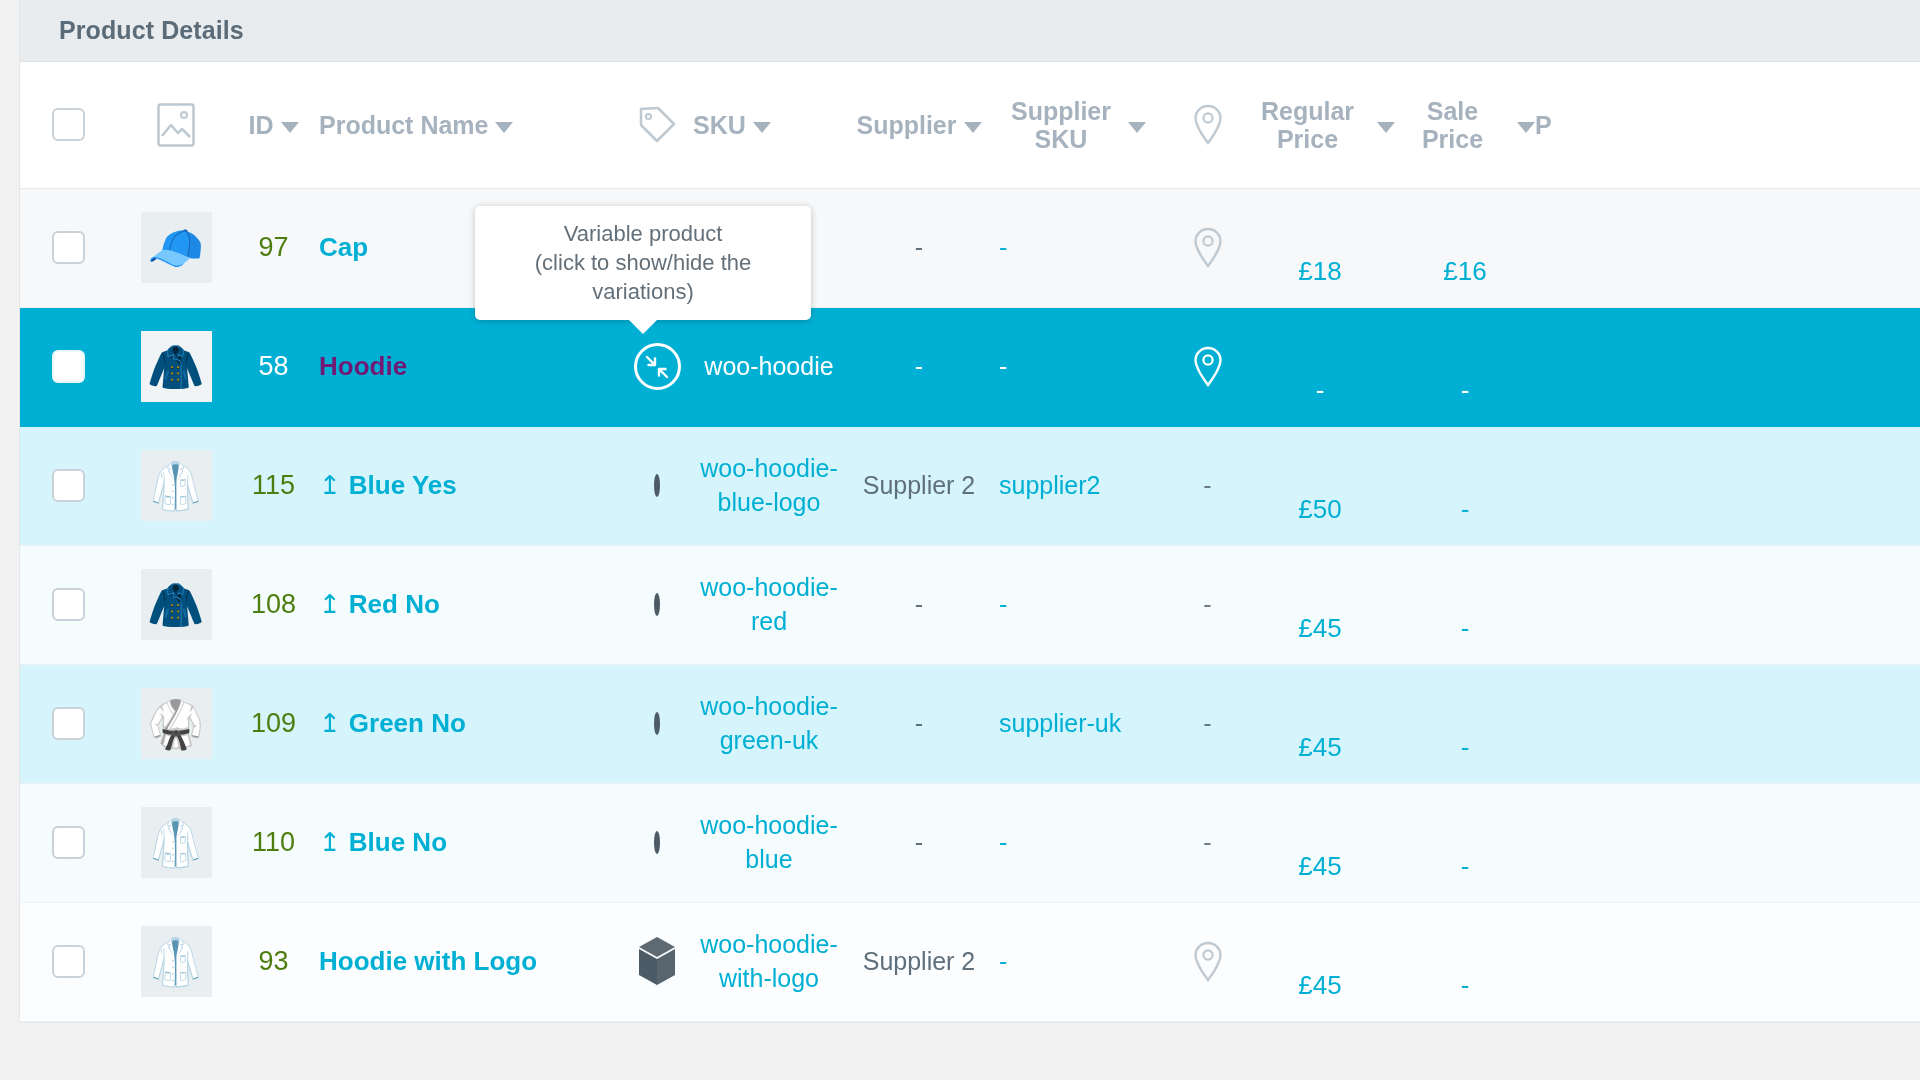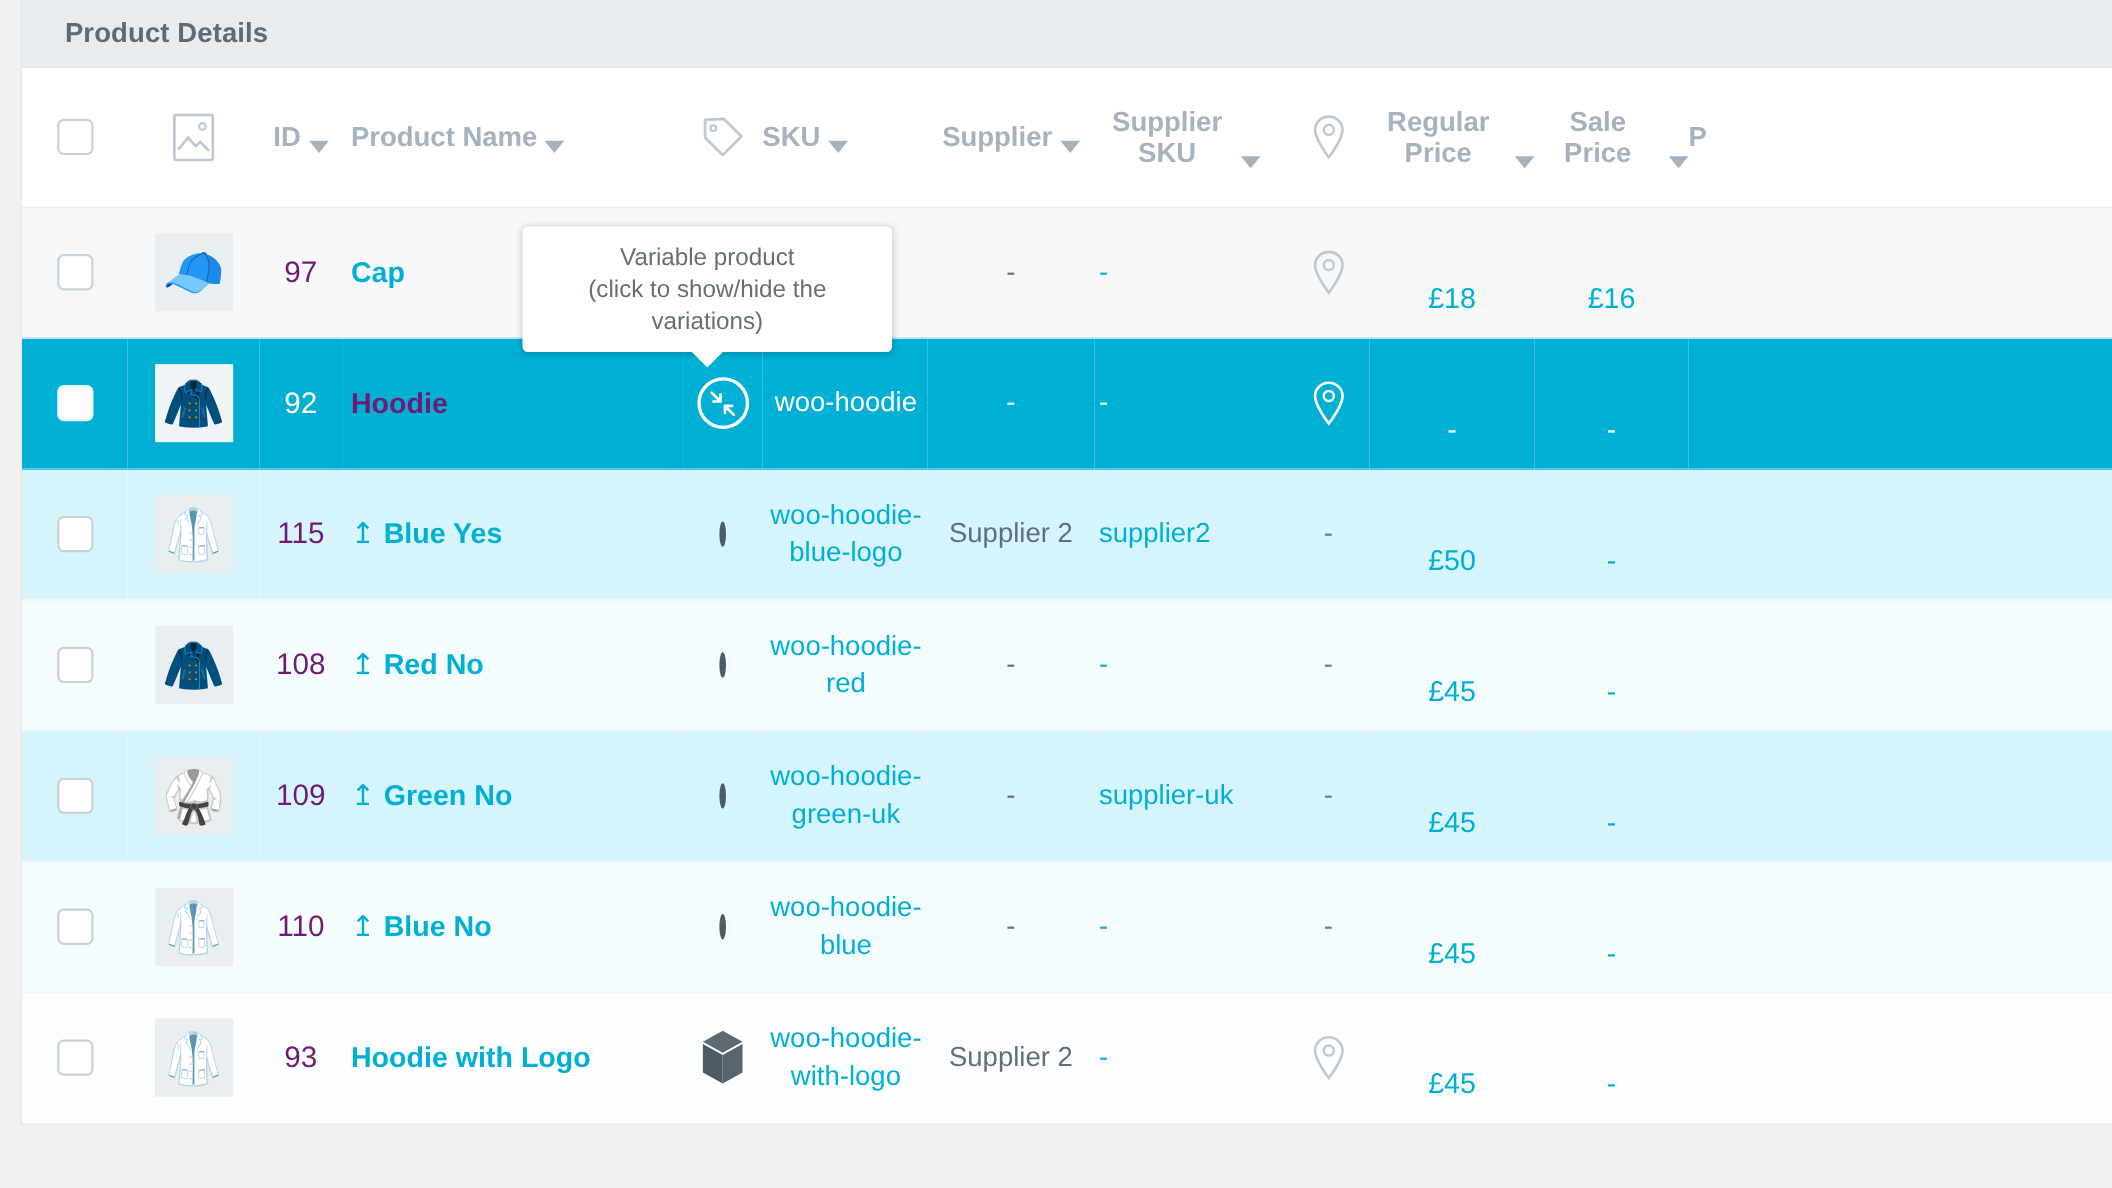--- a/index.html
+++ b/index.html
@@ -54,21 +54,21 @@
   thead th {
     color: #a6b2bd;
     font-size: 25px;
     font-weight: bold;
     line-height: 1.12;
     border-bottom: 1px solid #e8ebed;
     box-sizing: border-box;
   }
   .th-inner {
     display: flex;
-    align-items: flex-end;
+    align-items: center;
     justify-content: center;
     gap: 7px;
     white-space: normal;
   }
   .th-inner.left { justify-content: flex-start; }
   .caret {
     width: 0; height: 0;
     border-left: 9px solid transparent;
     border-right: 9px solid transparent;
     border-top: 11px solid #a6b2bd;
@@ -113,21 +113,21 @@
 
   
   .thumb {
     width: 71px; height: 71px;
     background: #e9eef1;
     display: flex; align-items: center; justify-content: center;
     font-size: 46px; line-height: 1;
   }
   tr.r-selected .thumb { background: #f1f4f6; }
 
-  .id-txt  { font-size: 27px; color: #701a75; }
+  .id-txt  { font-size: 27px; color: #4d7c0f; }
   tr.r-selected .id-txt { color: #ffffff; }
 
   .name-txt {
     font-size: 26px; font-weight: bold; color: #00b0d4;
     display: flex; align-items: baseline; gap: 8px;
     padding-left: 0px;
   }
   tr.r-selected .name-txt { color: #701a75; }
   .var-arrow { font-size: 26px; font-weight: normal; color: #00b0d4; }
 
@@ -413,21 +413,21 @@
                 <span class="cbx"></span>
               </div>
             </td>
             <td>
               <div class="cell">
                 <span class="thumb">🧥</span>
               </div>
             </td>
             <td>
               <div class="cell">
-                <span class="id-txt">92</span>
+                <span class="id-txt">58</span>
               </div>
             </td>
             <td>
               <div class="cell left" style="padding-left:8px">
                 <span class="name-txt">
                   <span>Hoodie</span>
                 </span>
               </div>
             </td>
             <td>

